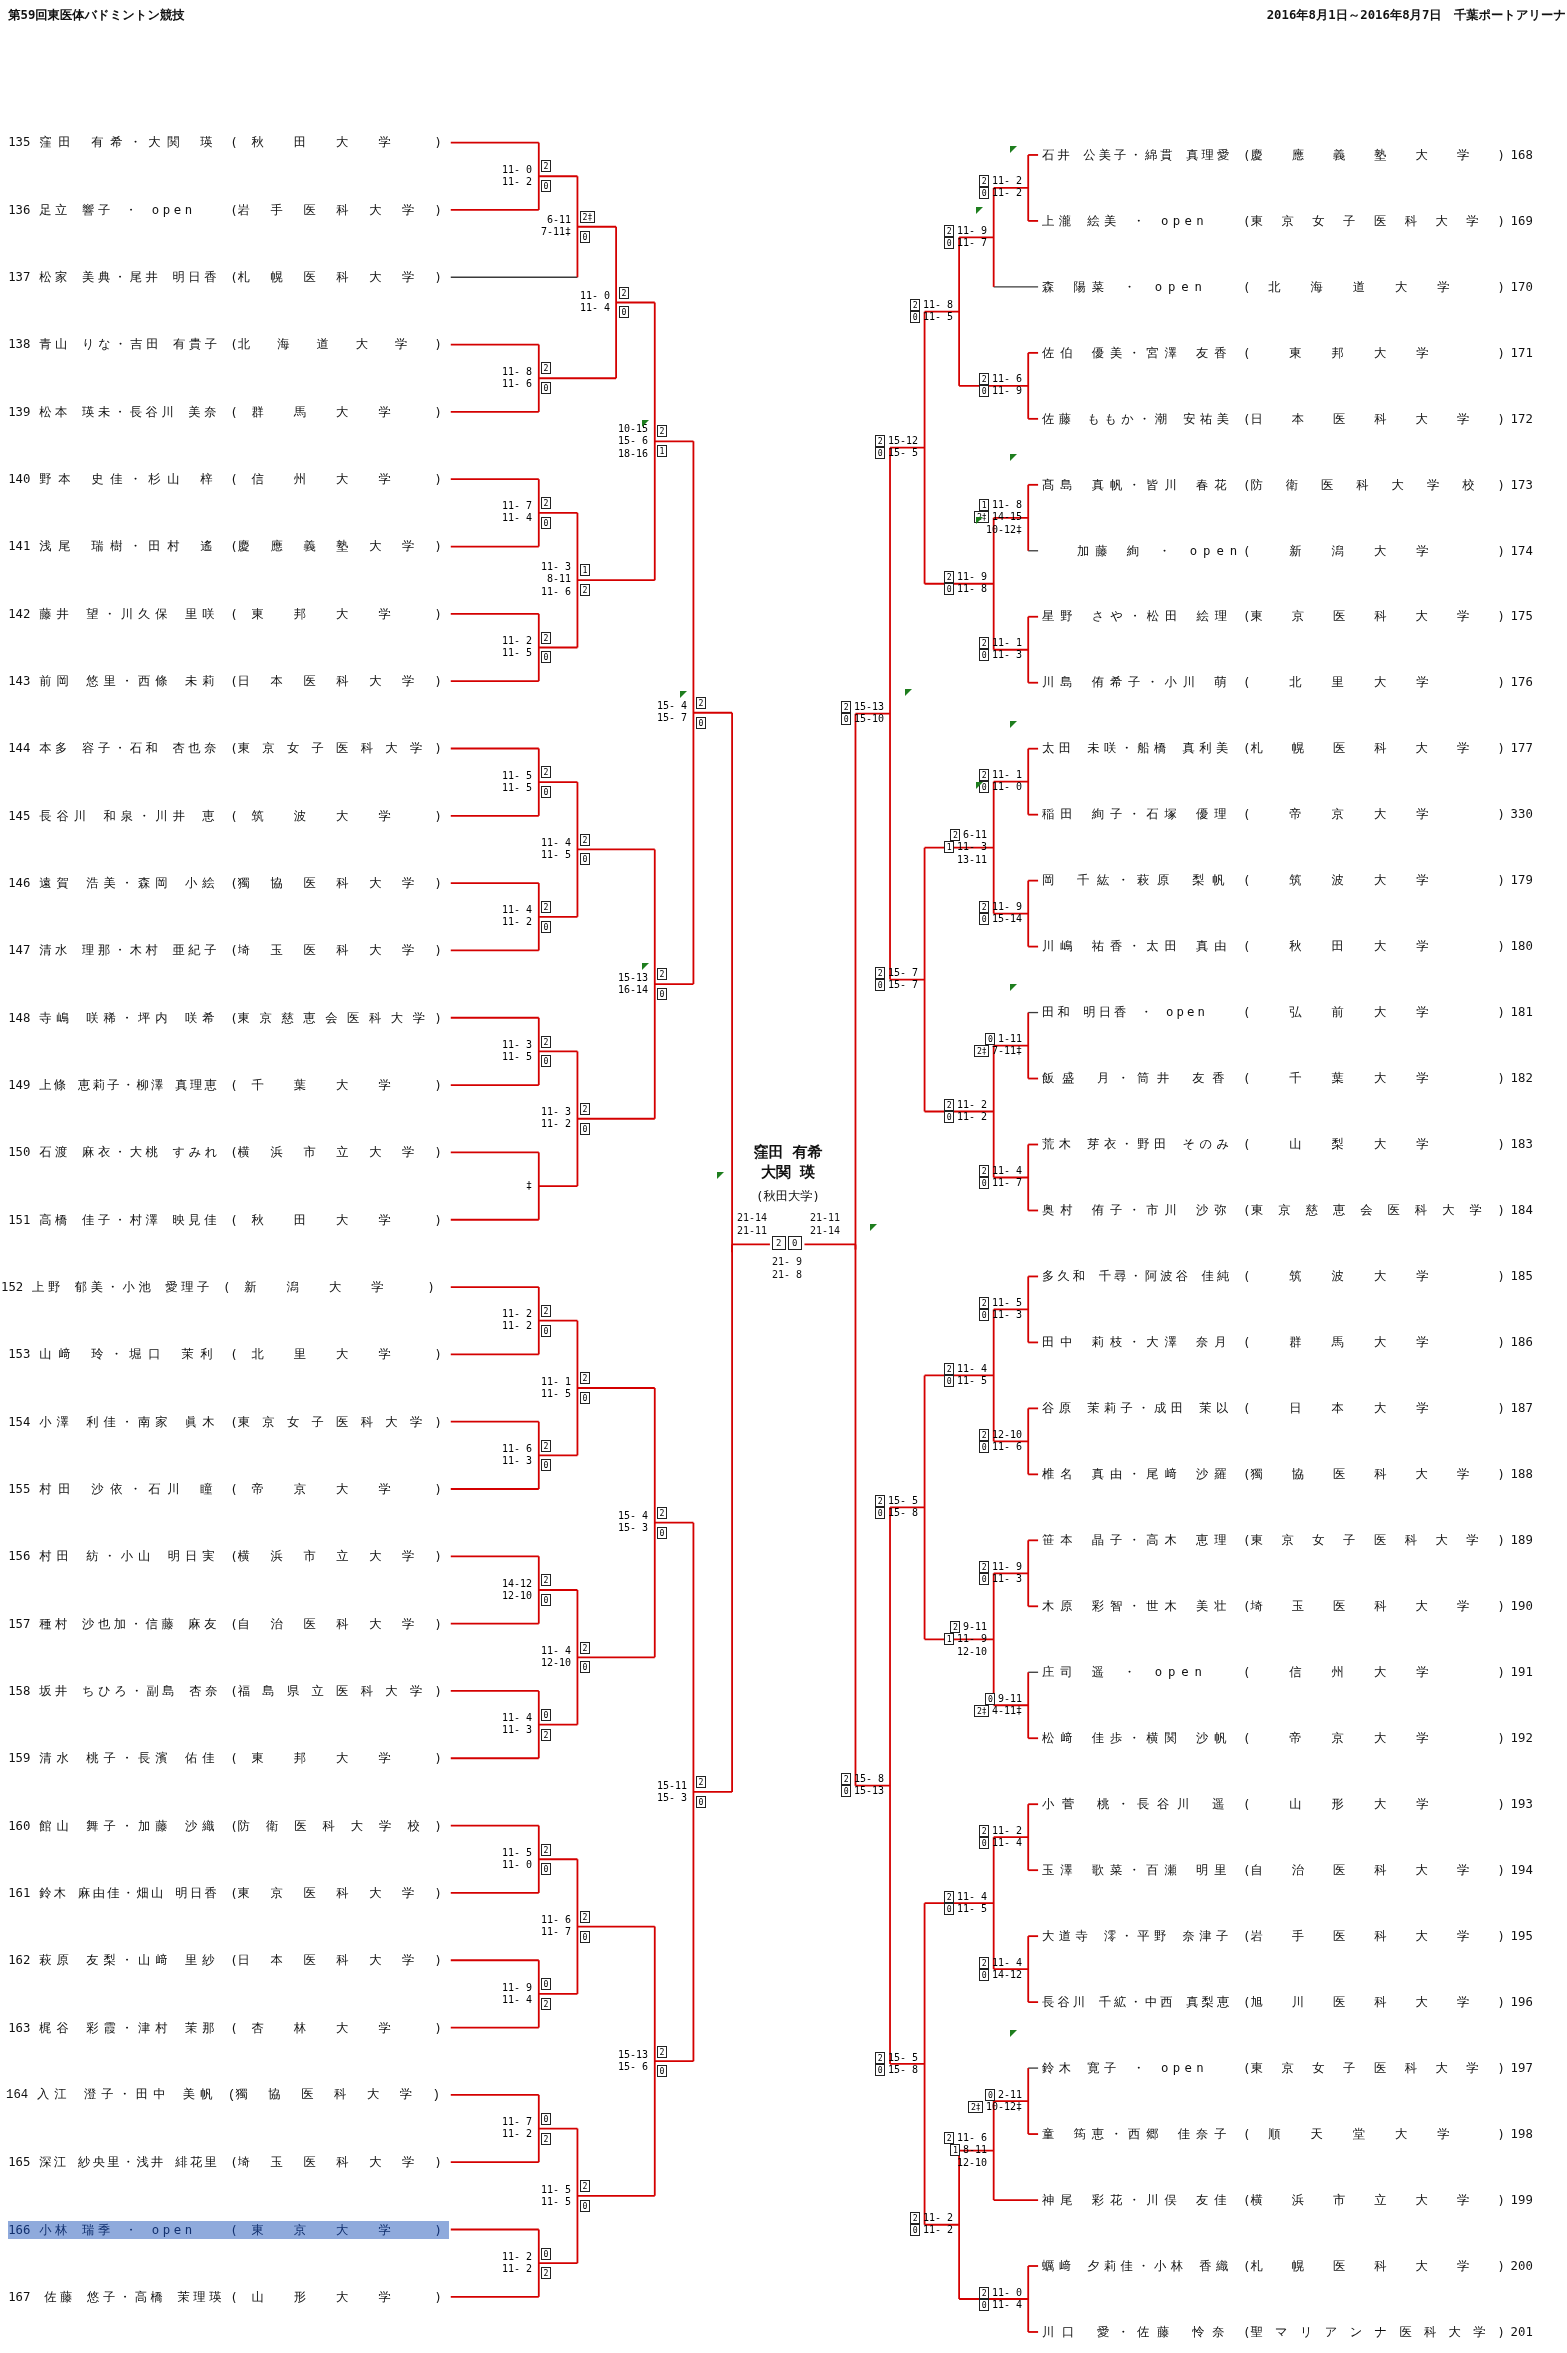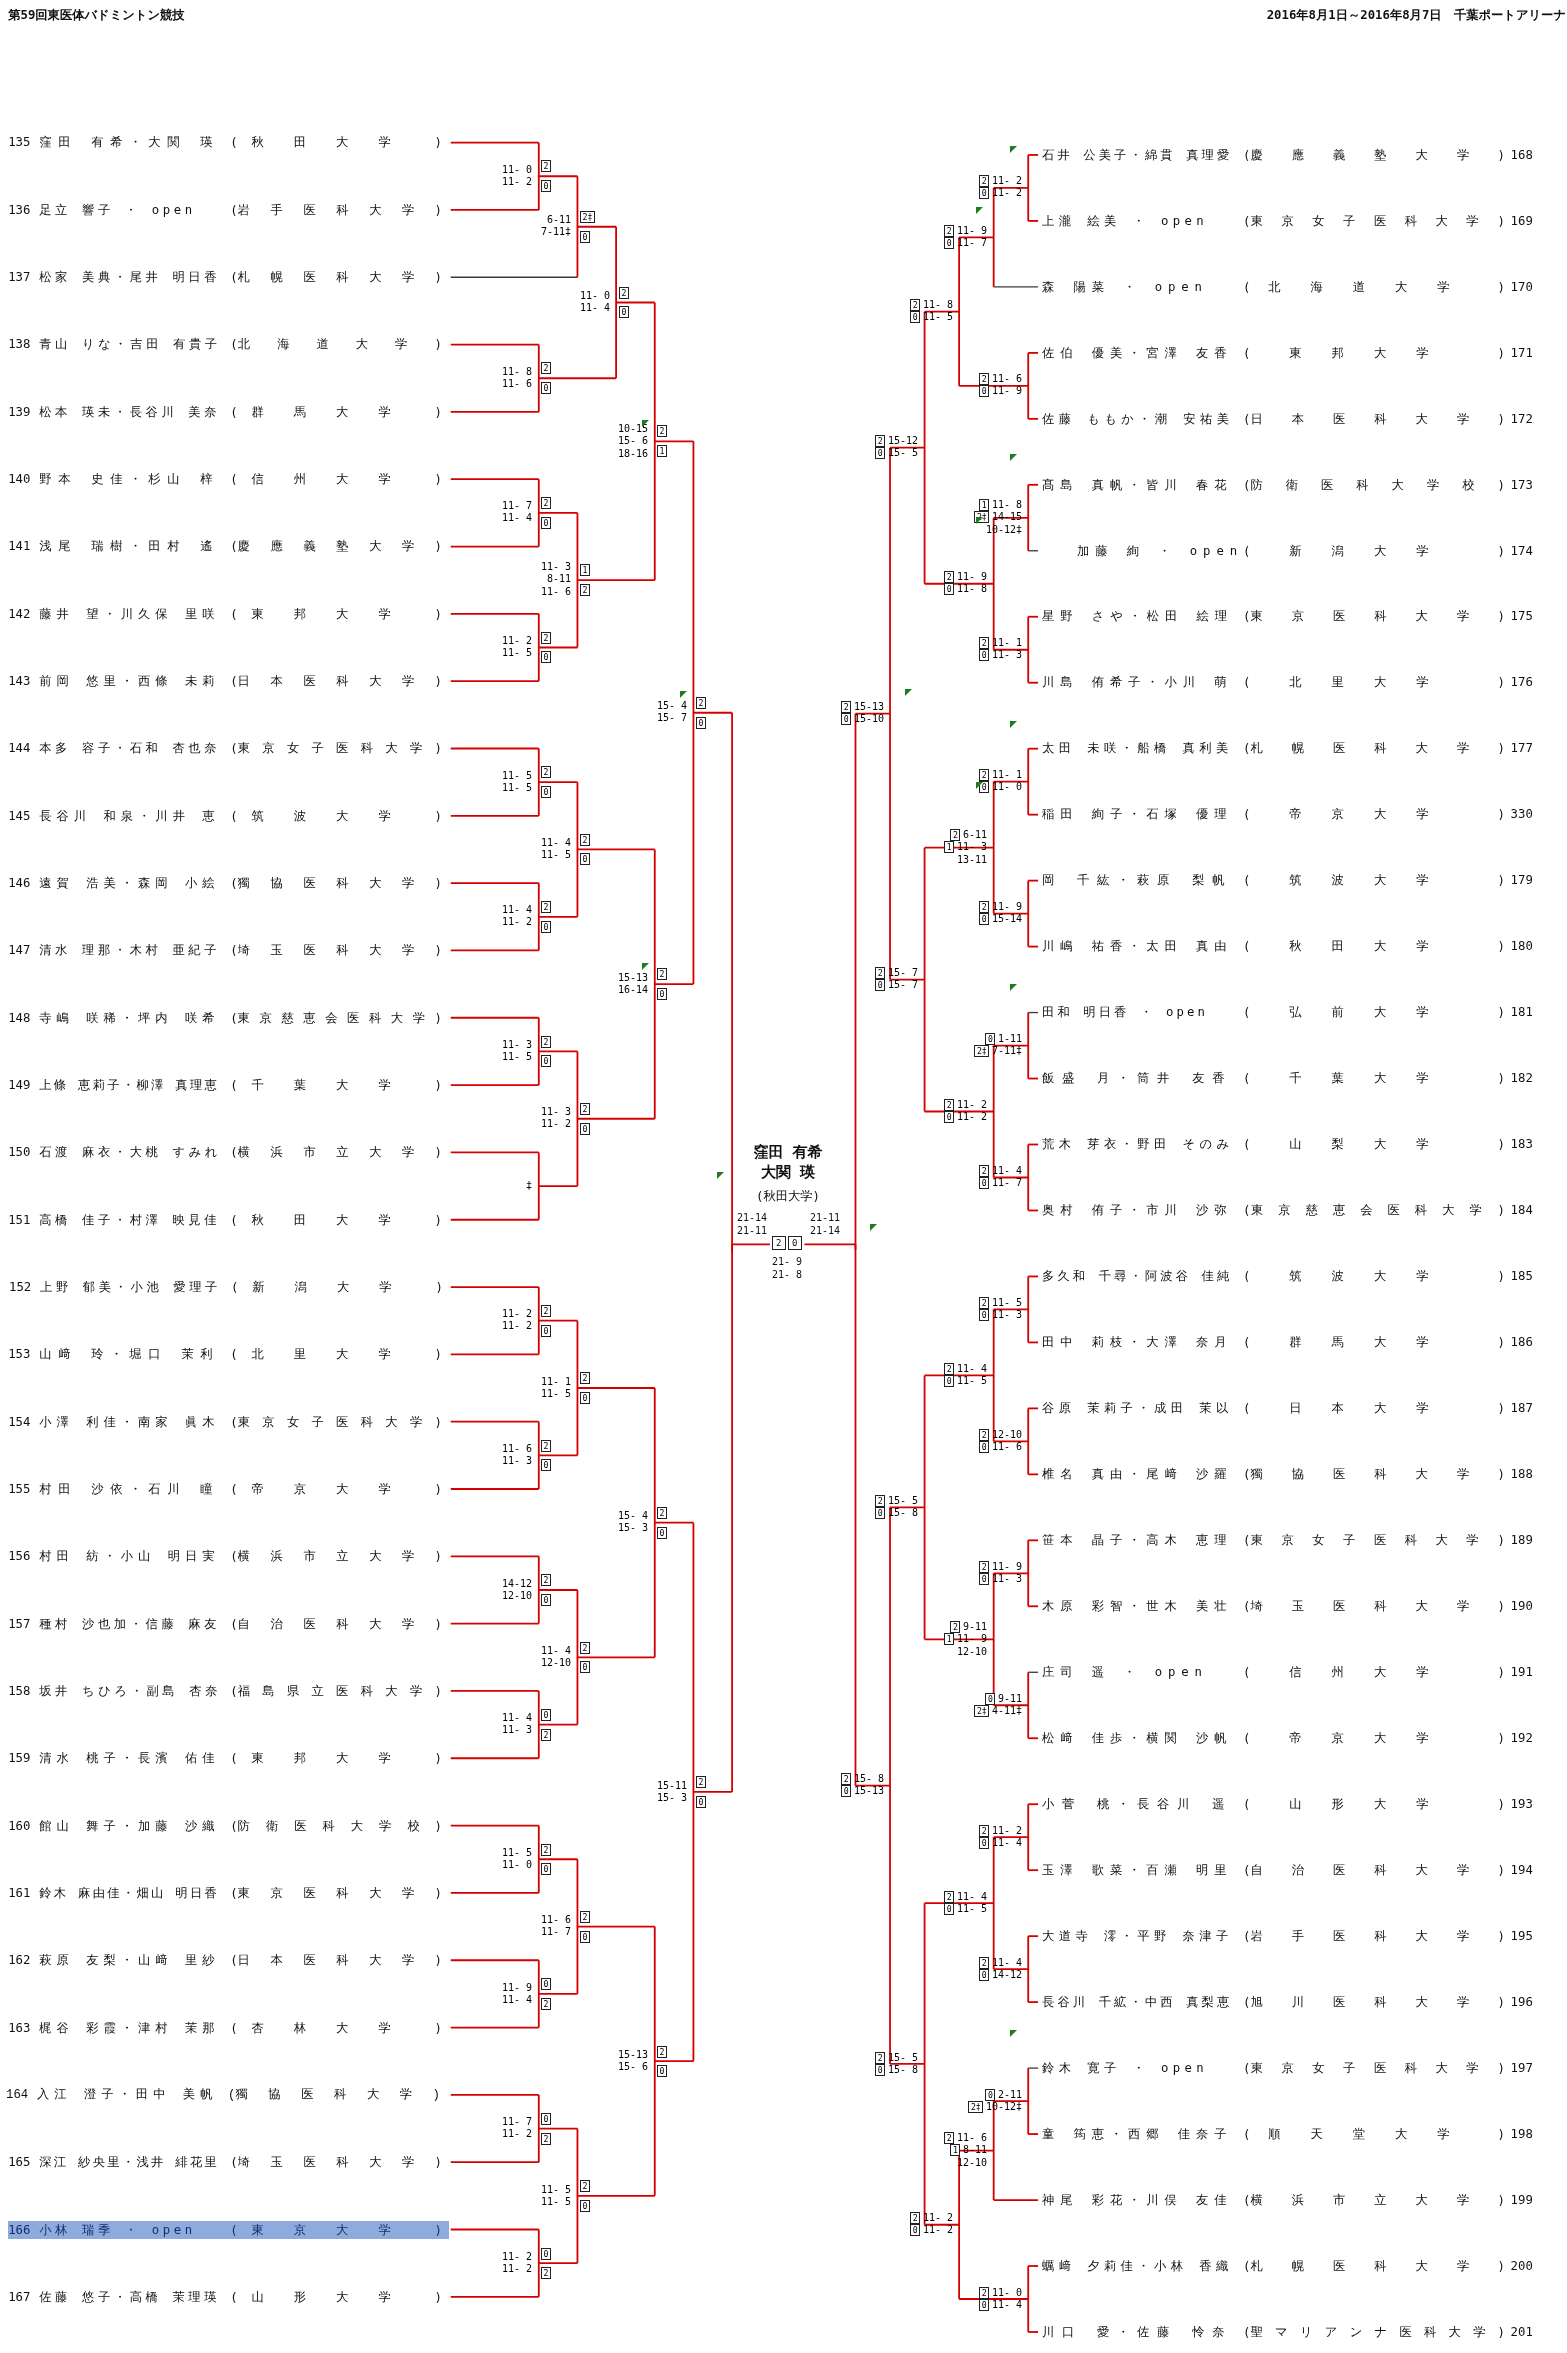--- a/index.html
+++ b/index.html
@@ -898,21 +898,21 @@
       <span class="fld" style="width: 197px; letter-spacing: 20.6px; text-align: center;">横浜市立大学</span>
       <span class="">)</span>
     </div>
     <div class="entry" style="left: 8.2px; top: 1211px; width: 441px;">
       <span class="enum" style="width: 31px;">151</span>
       <span class="fld" style="width: 191px; letter-spacing: 3.6px;">高橋 佳子・村澤 映見佳</span>
       <span class="">(</span>
       <span class="fld" style="width: 197px; letter-spacing: 30px; text-align: center;">秋田大学</span>
       <span class="">)</span>
     </div>
-    <div class="entry" style="left: 9px; top: 1278px; width: 441px;">
+    <div class="entry" style="left: 1px; top: 1278px; width: 441px;">
       <span class="enum" style="width: 31px;">152</span>
       <span class="fld" style="width: 191px; letter-spacing: 3.6px;">上野 郁美・小池 愛理子</span>
       <span class="">(</span>
       <span class="fld" style="width: 197px; letter-spacing: 30px; text-align: center;">新潟大学</span>
       <span class="">)</span>
     </div>
     <div class="entry" style="left: 8.2px; top: 1345px; width: 441px;">
       <span class="enum" style="width: 31px;">153</span>
       <span class="fld" style="width: 191px; letter-spacing: 6.7px;">山﨑 玲・堀口 茉利</span>
       <span class="">(</span>
@@ -1005,21 +1005,21 @@
     </div>
     <div class="entry hl" style="left: 8.2px; top: 2221px; width: 441px;">
       <span class="enum" style="width: 31px;">166</span>
       <span class="fld" style="width: 191px; letter-spacing: 3.6px;">小林 瑞季 ・ open</span>
       <span class="">(</span>
       <span class="fld" style="width: 197px; letter-spacing: 30px; text-align: center;">東京大学</span>
       <span class="">)</span>
     </div>
     <div class="entry" style="left: 8.2px; top: 2288px; width: 441px;">
       <span class="enum" style="width: 31px;">167</span>
-      <span class="fld" style="width: 191px; letter-spacing: 3.6px;">佐藤 悠子・高橋 茉理瑛</span>
+      <span class="fld" style="width: 191px; letter-spacing: 3.6px; text-align: center;">佐藤 悠子・高橋 茉理瑛</span>
       <span class="">(</span>
       <span class="fld" style="width: 197px; letter-spacing: 30px; text-align: center;">山形大学</span>
       <span class="">)</span>
     </div>
     <div class="entry" style="left: 1042px; top: 146px; width: 518px;">
       <span class="fld" style="width: 201px; letter-spacing: 3.1px;">石井 公美子・綿貫 真理愛</span>
       <span class="">(</span>
       <span class="fld" style="width: 247px; letter-spacing: 29px; text-align: center;">慶應義塾大学</span>
       <span class="">)</span>
       <span class="enum" style="width: 28px; text-align: right;">168</span>

